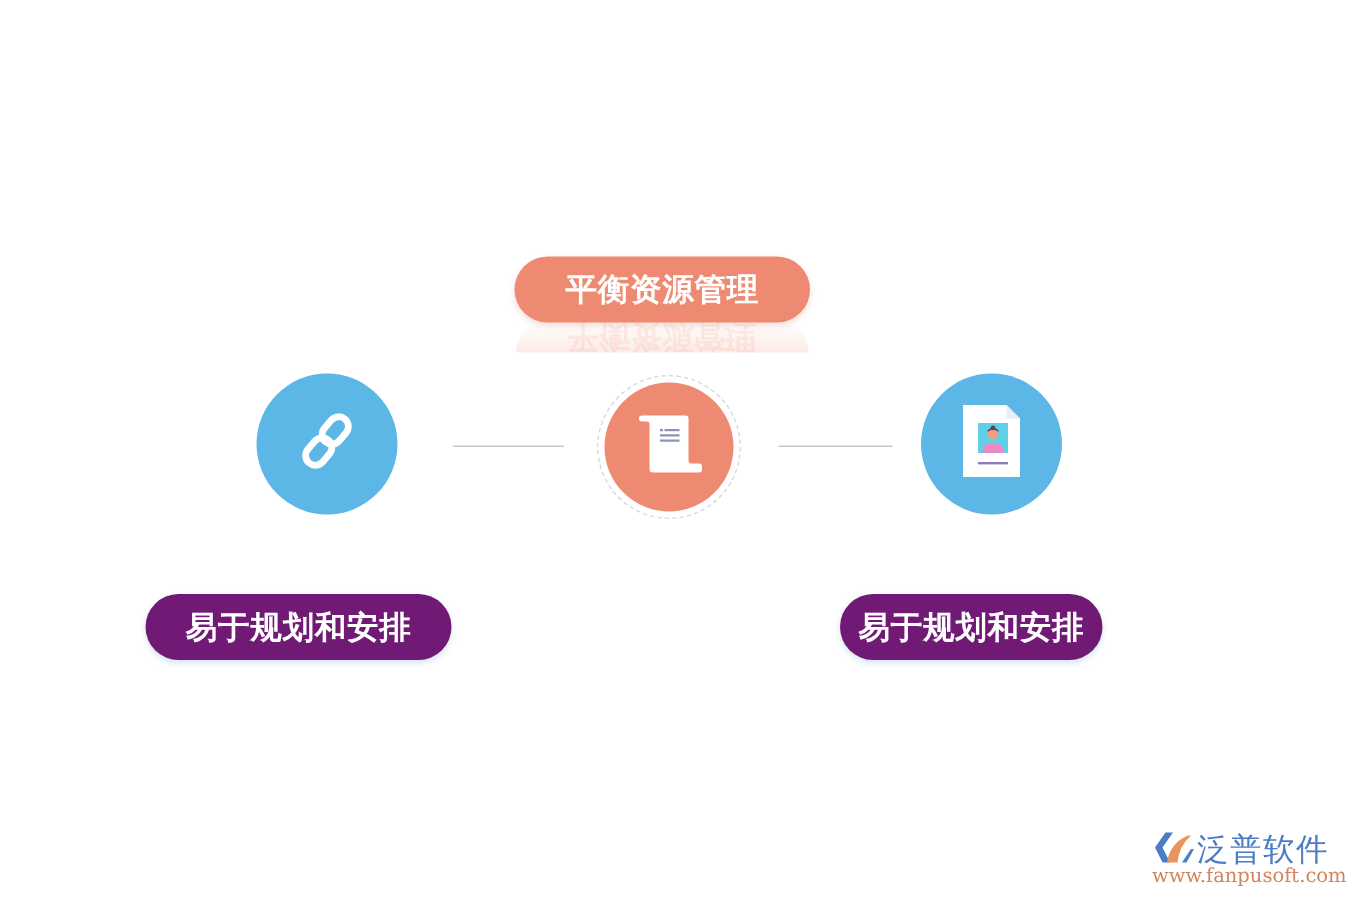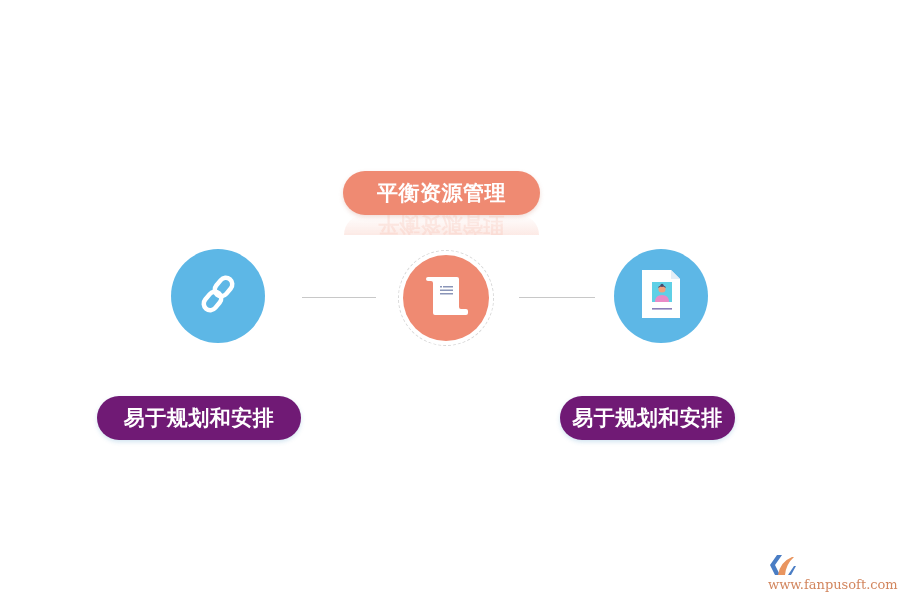--- a/index.html
+++ b/index.html
@@ -168,14 +168,15 @@
 </div>
 
 <div class="logo">
   <span class="logo-mark">
     <svg width="28" height="22" viewBox="0 0 28 22">
       <path d="M2 11 L9 1 L14 1 L7 11 L12 21 L7 21 Z" fill="#4a7dc4"></path>
       <path d="M10 21 Q12 8 24 3 L26 3 Q18 10 17 21 Z" fill="#e9955f"></path>
       <path d="M20 21 L26 12 L28 12 L23 21 Z" fill="#4a7dc4"></path>
     </svg>
   </span>
+  <span class="logo-title">泛普软件</span>
   <span class="logo-url">www.fanpusoft.com</span>
 </div>
 
 </body></html>

